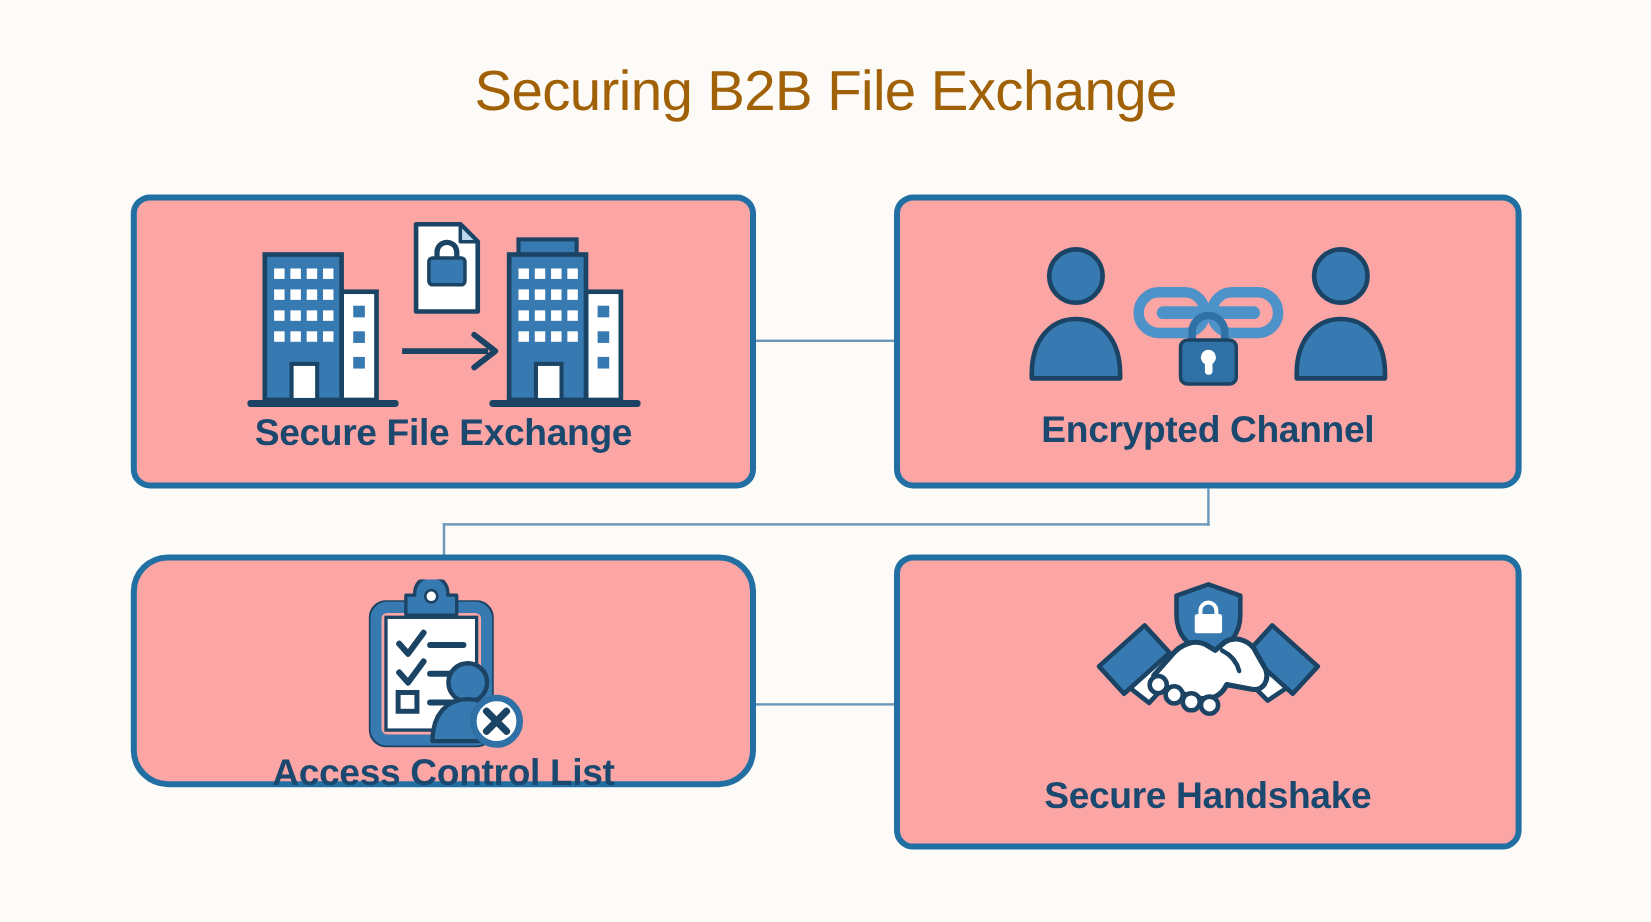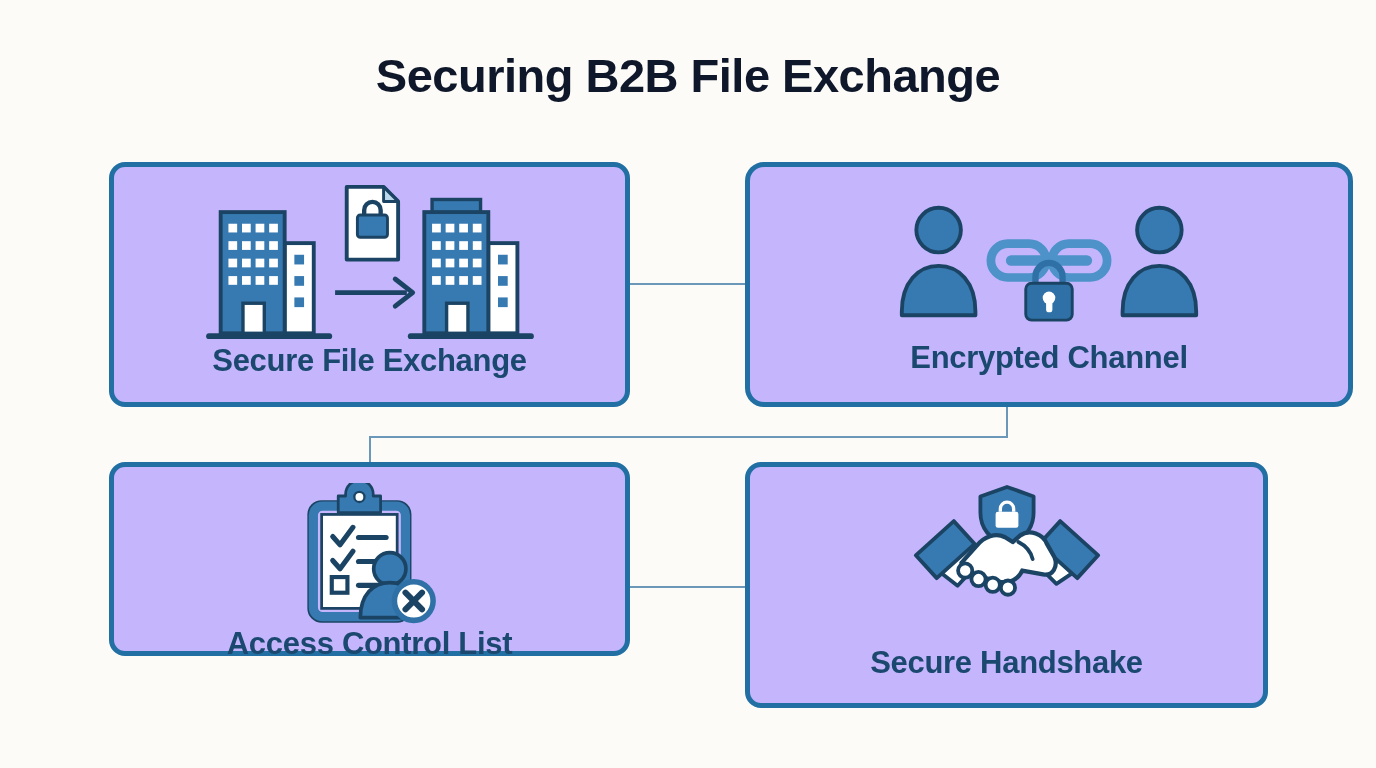--- a/index.html
+++ b/index.html
@@ -7,31 +7,31 @@
     width: 1376px; height: 768px;
     background: #fcfbf8;
     font-family: "Liberation Sans", sans-serif;
     overflow: hidden;
   }
   .stage { position: relative; width: 1376px; height: 768px; }
 
   .title {
     position: absolute; left: 0; right: 0; top: 48px;
     margin: 0; text-align: center;
-    font-size: 47px; font-weight: 700; letter-spacing: -0.5px;
-    color: #0f172a;
+    font-size: 47px; font-weight: 400; letter-spacing: -0.5px;
+    color: #a16207;
   }
 
   .connector { position: absolute; background: #6b97b8; z-index: 0; }
   .connector.h { height: 2px; }
   .connector.v { width: 2px; }
 
   .card {
     position: absolute; box-sizing: border-box; z-index: 1;
-    background: #c4b5fd;
+    background: #fca5a5;
     border: 5px solid #2270a3; border-radius: 16px;
     display: flex; flex-direction: column; align-items: center;
     justify-content: space-between;
     padding: 16px 10px 26px 10px;
   }
   .icon-wrap {
     flex: 1; display: flex; align-items: center; justify-content: center;
   }
   .card-label {
     font-size: 31px; font-weight: 700; letter-spacing: -0.3px;
@@ -113,21 +113,21 @@
             <rect x="248" y="96" width="9" height="9"></rect>
             <rect x="262" y="96" width="9" height="9"></rect>
             <rect x="276" y="96" width="9" height="9"></rect>
         </g>
         <rect x="249" y="124" width="22" height="31" fill="#ffffff" stroke="#1b4464" stroke-width="3.5"></rect>
       </svg>
     </div>
     <div class="card-label">Secure File Exchange</div>
   </section>
 
-  <section class="card" style="left:745px; top:162px; width:608px; height:245px;border-radius:19px;">
+  <section class="card" style="left:745px; top:162px; width:523px; height:245px;">
     <div class="icon-wrap">
       <svg width="310" height="122" viewBox="0 0 320 126" aria-hidden="true">
 
         <circle cx="46" cy="30" r="23" fill="#3779b1" stroke="#1b4464" stroke-width="4"></circle>
         <path d="M8,118 v-4 c0,-30 17,-47 38,-47 c21,0 38,17 38,47 v4 z" fill="#3779b1" stroke="#1b4464" stroke-width="4" stroke-linejoin="round"></path>
 
         <circle cx="274" cy="30" r="23" fill="#3779b1" stroke="#1b4464" stroke-width="4"></circle>
         <path d="M236,118 v-4 c0,-30 17,-47 38,-47 c21,0 38,17 38,47 v4 z" fill="#3779b1" stroke="#1b4464" stroke-width="4" stroke-linejoin="round"></path>
 
         <rect x="100" y="44" width="57" height="35" rx="17.5" fill="none" stroke="#4d92c8" stroke-width="9"></rect>
@@ -136,21 +136,21 @@
 
         <path d="M146,86 v-8 a14,14 0 0 1 28,0 v8" fill="none" stroke="#2f71a6" stroke-width="6.5"></path>
         <rect x="136" y="85" width="48" height="38" rx="6" fill="#2f71a6" stroke="#1b4464" stroke-width="3"></rect>
         <circle cx="160" cy="100" r="6.5" fill="#ffffff"></circle>
         <rect x="157" y="102" width="6.5" height="13" rx="3" fill="#ffffff"></rect>
       </svg>
     </div>
     <div class="card-label">Encrypted Channel</div>
   </section>
 
-  <section class="card" style="left:109px; top:462px; width:521px; height:194px;">
+  <section class="card" style="left:109px; top:462px; width:521px; height:194px;border-radius:31px;">
     <div class="icon-wrap">
       <svg width="152" height="143" viewBox="0 0 165 155" aria-hidden="true">
 
         <rect x="16" y="20" width="110" height="130" rx="14" fill="none" stroke="#1b4464" stroke-width="3"></rect>
         <rect x="21" y="25" width="100" height="120" rx="10" fill="none" stroke="#3779b1" stroke-width="10"></rect>
         <rect x="30" y="34" width="82" height="102" fill="#ffffff" stroke="#1b4464" stroke-width="3"></rect>
 
         <path d="M56,12 a15,15 0 0 1 30,0 v2 h8 v18 h-46 v-18 h8 z" fill="#3779b1" stroke="#1b4464" stroke-width="3" stroke-linejoin="round"></path>
         <circle cx="71" cy="15" r="5.5" fill="#ffffff" stroke="#1b4464" stroke-width="2.5"></circle>
 

